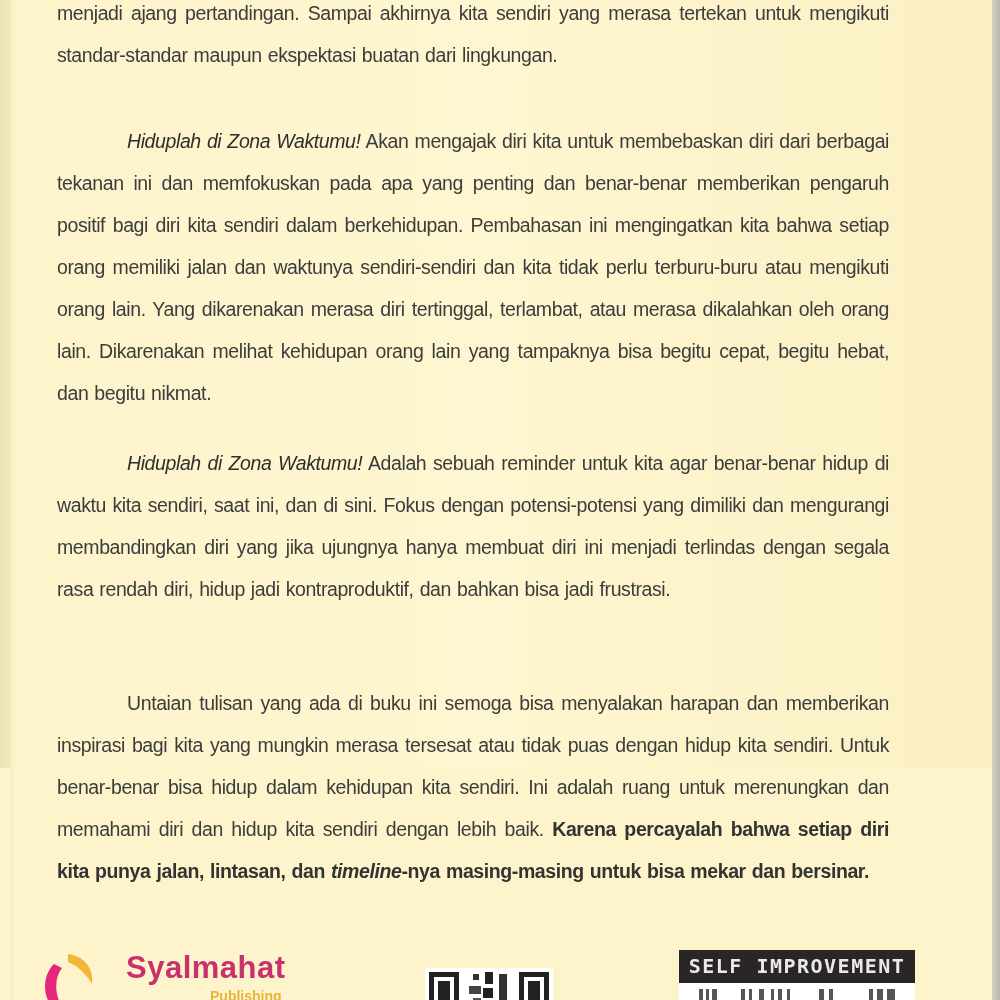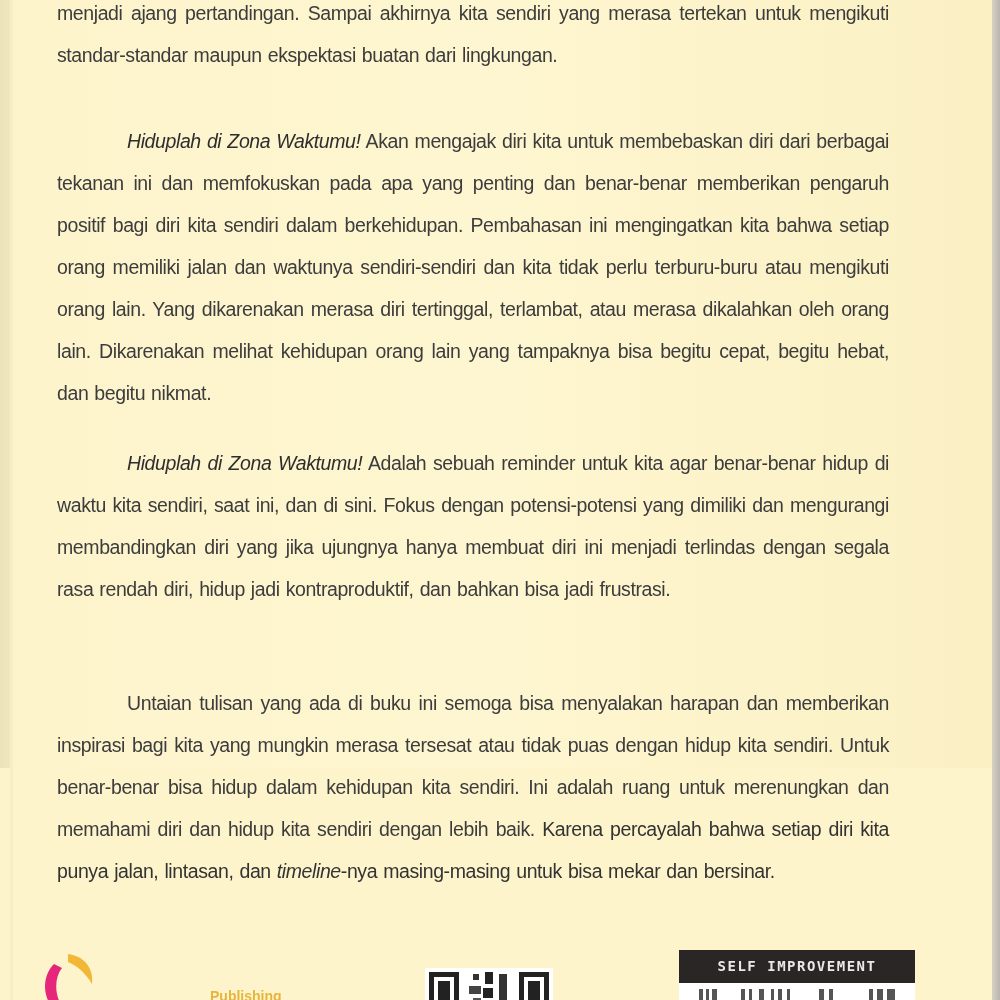--- a/index.html
+++ b/index.html
@@ -24,21 +24,21 @@
   .text {
     position:absolute; left:57px; top:0; width:832px;
     font-size:19.5px; line-height:42px; text-align:justify;
     letter-spacing:-0.4px; word-spacing:1px;
     color:#3c3c3c;
   }
   .text p { margin:0; }
   .text p + p { margin-top:22px; }
   .indent { text-indent:70px; }
   .title-em { font-weight:normal; font-style:italic; color:#2e2e2e; }
-  .strong { font-weight:normal; color:#333; }
+  .strong { font-weight:bold; color:#333; }
   .p1 { position:absolute; top:-8px; left:0; width:832px; }
   .p2 { position:absolute; top:98px; left:0; width:832px; }
   .p3 { position:absolute; top:420px; left:0; width:832px; }
   .p4 { position:absolute; top:660px; left:0; width:832px; }
 
   .logo {
     position:absolute; left:40px; top:950px; width:260px; height:50px;
   }
   .logo-mark { position:absolute; left:0; top:0; width:72px; height:60px; }
   .logo-name {
@@ -51,21 +51,21 @@
   }
   .qr {
     position:absolute; left:425px; top:968px; width:128px; height:40px;
     background:#fff;
   }
   .genre {
     position:absolute; left:679px; top:950px; width:236px; height:50px;
   }
   .genre-label {
     background:#2b2626; color:#e9e9e9; height:33px; line-height:33px;
-    font-size:14px; font-weight:bold; letter-spacing:1.5px; text-align:center;
+    font-size:20px; font-weight:bold; letter-spacing:1.5px; text-align:center;
     font-family:"DejaVu Sans Mono", monospace;
   }
   .genre-barcode {
     background:#fff; height:20px; position:relative;
   }
 </style>
 </head>
 <body>
 
 <div class="cover">
@@ -80,20 +80,21 @@
     <p class="p3 indent"><span class="title-em">Hiduplah di Zona Waktumu!</span><span> Adalah sebuah reminder untuk kita agar benar-benar hidup di waktu kita sendiri, saat ini, dan di sini. Fokus dengan potensi-potensi yang dimiliki dan mengurangi membandingkan diri yang jika ujungnya hanya membuat diri ini menjadi terlindas dengan segala rasa rendah diri, hidup jadi kontraproduktif, dan bahkan bisa jadi frustrasi.</span></p>
 
     <p class="p4 indent"><span>Untaian tulisan yang ada di buku ini semoga bisa menyalakan harapan dan memberikan inspirasi bagi kita yang mungkin merasa tersesat atau tidak puas dengan hidup kita sendiri. Untuk benar-benar bisa hidup dalam kehidupan kita sendiri. Ini adalah ruang untuk merenungkan dan memahami diri dan hidup kita sendiri dengan lebih baik. </span><span class="strong"><span>Karena percayalah bahwa setiap diri kita punya jalan, lintasan, dan </span><em>timeline</em><span>-nya masing-masing untuk bisa mekar dan bersinar.</span></span></p>
   </div>
 
   <div class="logo">
     <svg class="logo-mark" viewBox="0 0 72 60">
       <path d="M14 14 C2 26, 2 46, 14 60 L24 60 C14 46, 14 28, 22 18 Z" fill="#e6267a"></path>
       <path d="M28 4 C44 6, 54 18, 52 34 C46 24, 38 16, 28 12 Z" fill="#f3b737"></path>
     </svg>
+    <span class="logo-name">Syalmahat</span>
     <span class="logo-sub">Publishing</span>
   </div>
 
   <div class="qr">
     <svg width="128" height="40" viewBox="0 0 128 40">
       <rect x="4" y="4" width="30" height="36" fill="#222"></rect>
       <rect x="9" y="9" width="20" height="31" fill="#fff"></rect>
       <rect x="13" y="13" width="12" height="27" fill="#222"></rect>
       <rect x="94" y="4" width="30" height="36" fill="#222"></rect>
       <rect x="99" y="9" width="20" height="31" fill="#fff"></rect>

